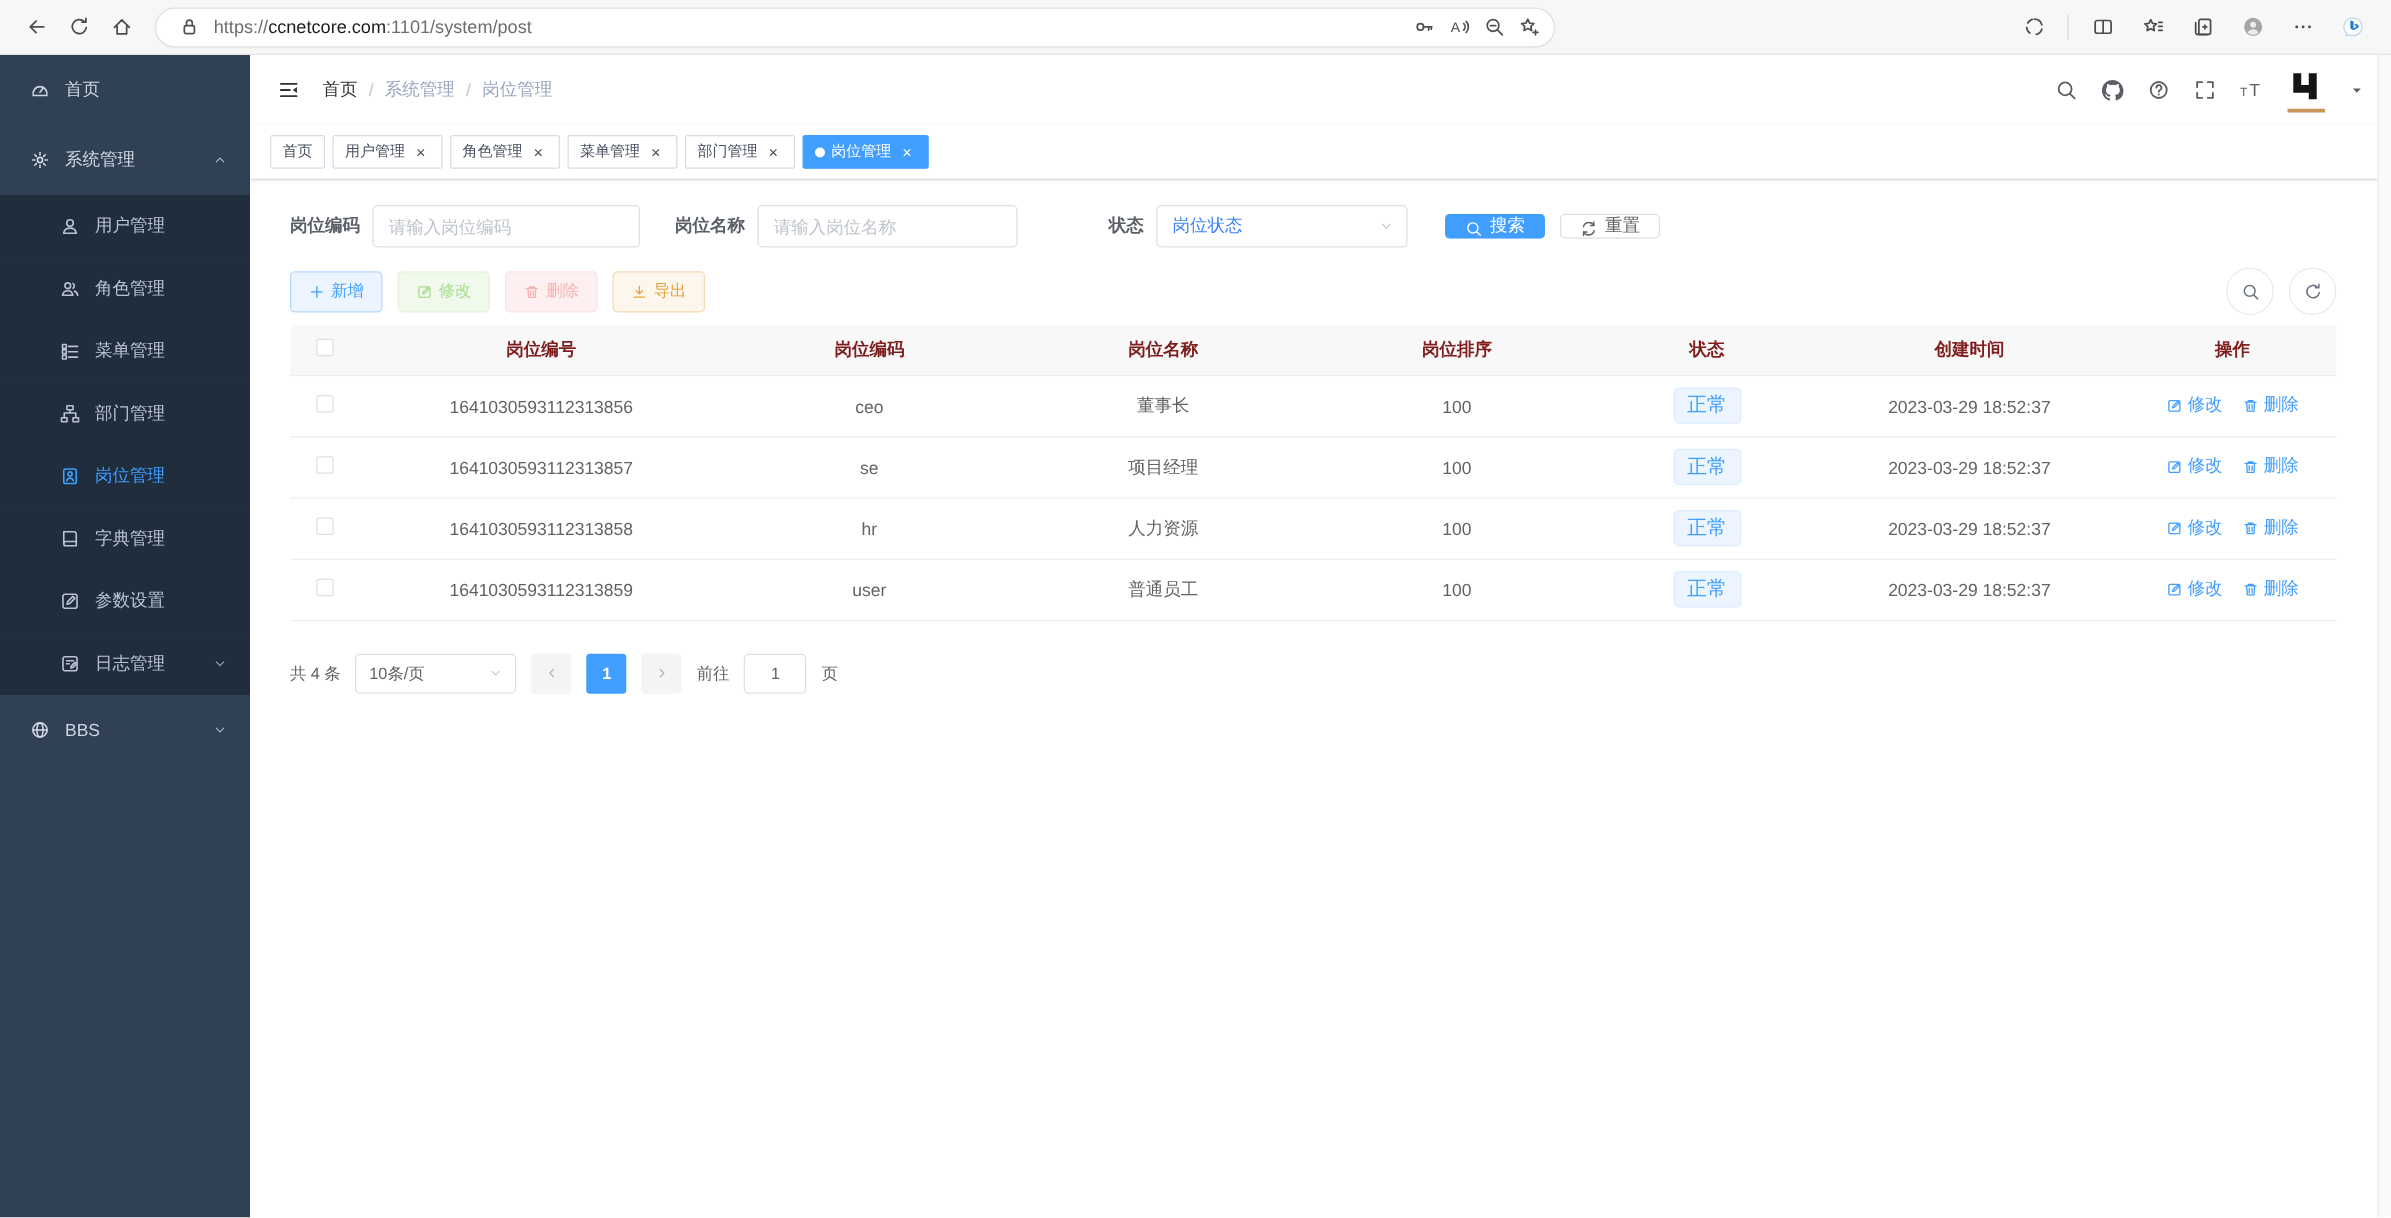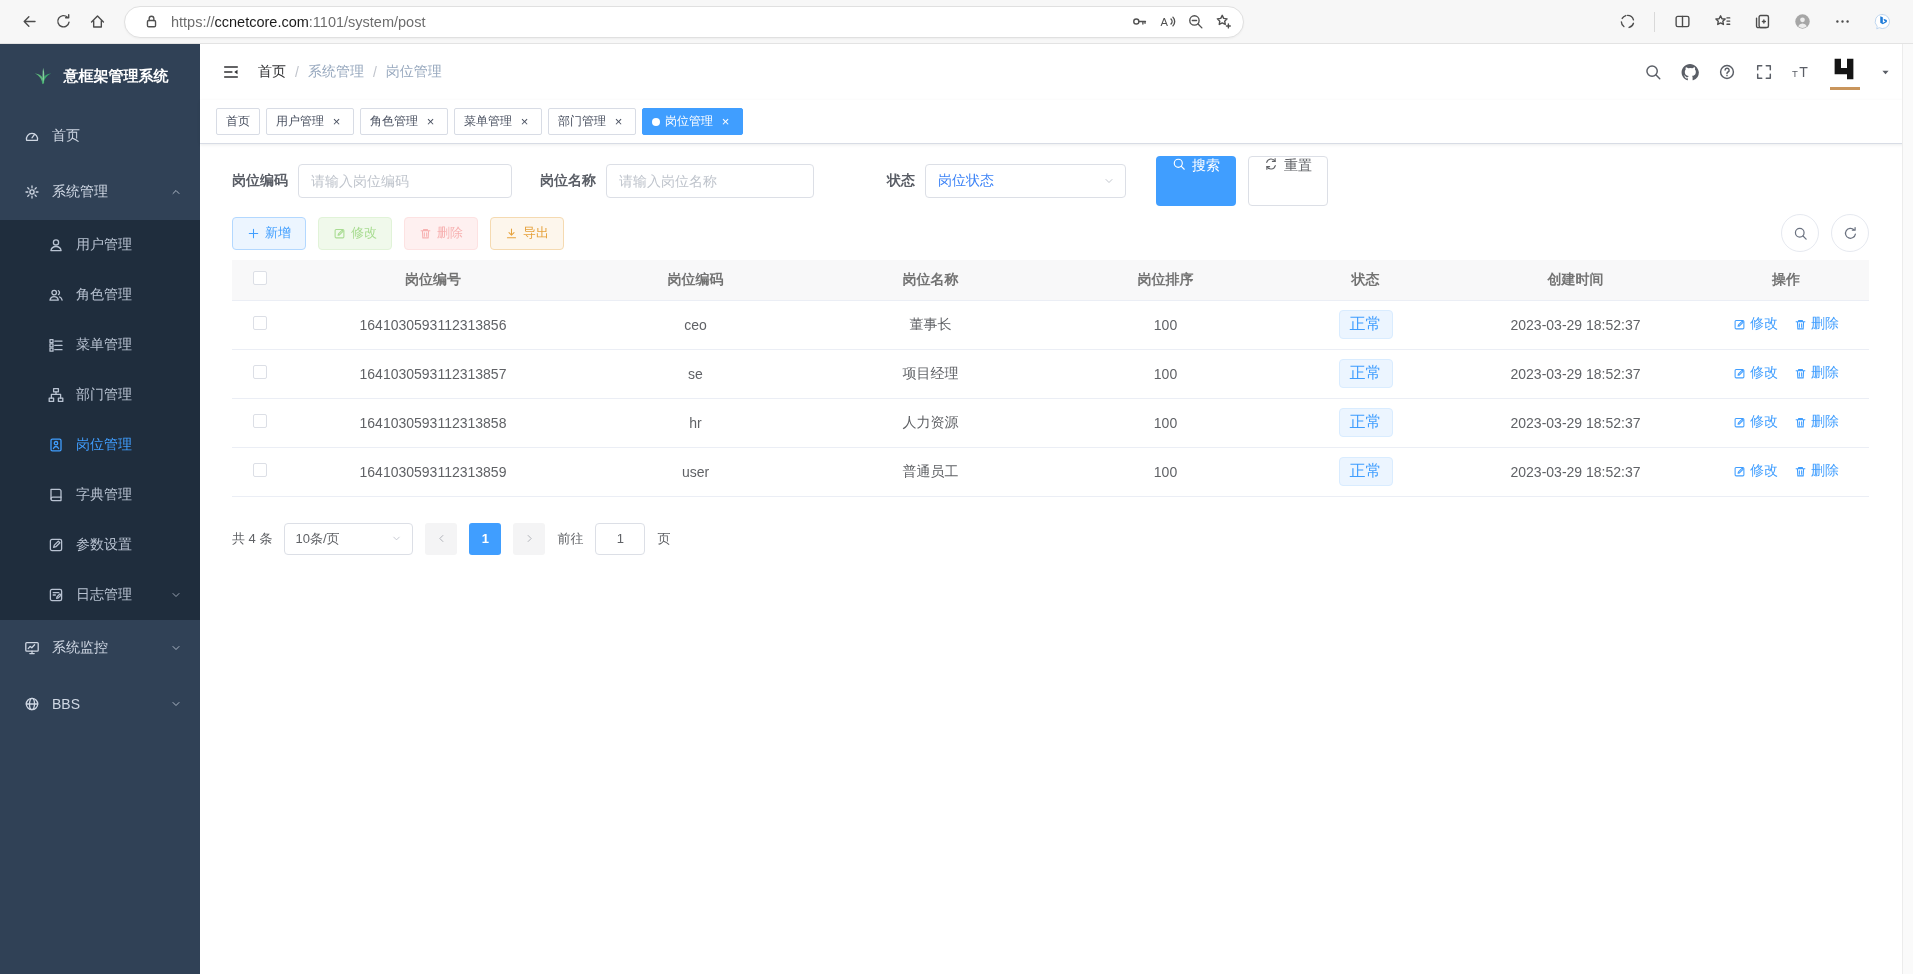--- a/index.html
+++ b/index.html
@@ -70,41 +70,41 @@
   .filter-row { display:flex; align-items:center; height:34px; margin-top:14px; }
   .f-label { font-weight:bold; color:#5a5e66; font-size:14px; margin-right:10px; white-space:nowrap; }
   .f-input { width:214px; height:34px; border:1px solid #dcdfe6; border-radius:4px; padding:0 12px;
              font-size:14px; color:#606266; outline:none; font-family:inherit; }
   .f-input::placeholder { color:#bfc4cc; }
   .f-select { width:201px; height:34px; border:1px solid #dcdfe6; border-radius:4px; padding:0 10px 0 12px;
               display:flex; align-items:center; justify-content:space-between; color:#3b82f6;
               font-size:14px; cursor:pointer; background:#fff; }
   .f-select .ico { width:12px; height:12px; color:#c0c4cc; }
   .ml-a { margin-left:28px; } .ml-b { margin-left:73px; } .ml-c { margin-left:30px; } .ml-d { margin-left:12px; }
-  .btn { height:50px; border-radius:4px; padding:0 15px; font-size:14px; display:inline-flex;
-         align-items:flex-start; gap:6px; border:1px solid transparent; cursor:pointer; font-family:Liberation Mono, monospace; }
+  .btn { height:20px; border-radius:4px; padding:0 15px; font-size:14px; display:inline-flex;
+         align-items:flex-end; gap:6px; border:1px solid transparent; cursor:pointer; font-family:Liberation Mono, monospace; }
   .btn .ico { width:14px; height:14px; }
   .btn-search { background:var(--accent,#409eff); color:#fff; }
   .btn-reset { background:#fff; border-color:#dcdfe6; color:#606266; }
 
   .toolbar { display:flex; align-items:center; margin-top:16px; }
   .tbtn { height:33px; padding:0 14px; border-radius:4px; font-size:13px; display:inline-flex;
           align-items:center; gap:5px; border:1px solid; margin-right:12px; cursor:pointer; font-family:inherit; }
   .tbtn .ico { width:13px; height:13px; }
   .tbtn.primary { background:#ecf5ff; border-color:#b3d8ff; color:var(--accent,#409eff); }
   .tbtn.success { background:#f0f9eb; border-color:#e1f3d8; color:#a8dc91; }
   .tbtn.danger  { background:#fef0f0; border-color:#fde2e2; color:#f7b1b1; }
   .tbtn.warning { background:#fdf6ec; border-color:#f5dab1; color:var(--btn-warning,#e6a23c); }
   .tool-right { margin-left:auto; display:flex; gap:12px; }
   .circle-btn { width:38px; height:38px; border-radius:50%; border:1px solid #e6e9f0; background:#fff;
                 display:flex; align-items:center; justify-content:center; color:#6b7280; cursor:pointer; }
   .circle-btn .ico { width:15px; height:15px; }
 
   table { width:100%; border-collapse:collapse; margin-top:8px; font-size:14px; color:#606266; table-layout:fixed; }
-  thead th { background:var(--table-header-bg,#f8f8f9); color:#737373; font-weight:bold; height:40px;
+  thead th { background:var(--table-header-bg,#f8f8f9); color:#7f1d1d; font-weight:bold; height:40px;
              text-align:center; border-bottom:1px solid var(--table-border,#ebeef5); }
   tbody td { height:49px; text-align:center; border-bottom:1px solid var(--table-border,#ebeef5); }
   .checkbox { width:14px; height:14px; border:1px solid #dcdfe6; border-radius:2px; background:#fff;
               display:inline-block; cursor:pointer; }
   .badge { display:inline-block; padding:3px 10px; font-size:16px; color:var(--accent,#409eff);
            background:var(--badge-primary-bg,#ecf5ff); border:1px solid var(--badge-primary-border,#d9ecff);
            border-radius:4px; }
   .op-link { color:var(--accent,#409eff); display:inline-flex; align-items:center; gap:4px;
              margin:0 8px; cursor:pointer; }
   .op-link .ico { width:13px; height:13px; }
@@ -233,32 +233,20 @@
             <path d="M8 1.4a6.6 6.6 0 1 1-3.1 12.4L2.6 15l.4-2.4A6.6 6.6 0 0 1 8 1.4z" fill="none" stroke="#bcd4ee" stroke-width=".9"></path>
             <path d="M5.9 3l2.4.9v5.4l2.5-1.5-1.2-.6-.7-1.8 3.2 1.1v1.9l-3.8 2.2-2.4-1.4z" fill="#1d7bd9"></path>
           </g>
         </svg>
       </span>
     </div>
 </div>
 
 <div class="app">
   <aside class="sidebar">
-    <div class="logo-row">
-      <span>
-          <svg class="ico" viewBox="0 0 16 16" fill="none" stroke="currentColor" stroke-width="1.3" stroke-linecap="round" stroke-linejoin="round" xmlns="http://www.w3.org/2000/svg">
-            <g stroke="none">
-              <path d="M7.7 14C7.2 10.3 5.4 7.6 2 6.2c4 .1 6.3 2.5 6.9 6.4z" fill="#5cb87a"></path>
-              <path d="M8.3 14c.5-3.7 2.3-6.4 5.7-7.8-4 .1-6.3 2.5-6.9 6.4z" fill="#39a46a"></path>
-              <path d="M8 13.6c-.5-4.2-.4-8 .1-11.6 1.1 3.6 1.2 7.4-.1 11.6z" fill="#83cf9c"></path>
-            </g>
-          </svg>
-        </span>
-      <span>意框架管理系统</span>
-    </div>
     <nav id="side-menu">
         <div class="menu-item level1">
           <span class="mi-icon">
             <svg class="ico" viewBox="0 0 16 16" fill="none" stroke="currentColor" stroke-width="1.3" stroke-linecap="round" stroke-linejoin="round" xmlns="http://www.w3.org/2000/svg">
               <path d="M2.6 12.4a5.6 5.6 0 1 1 10.8 0z"></path>
               <path d="M8 9.8l2.4-3.2"></path>
             </svg>
           </span>
           <span class="mi-label">首页</span>
         </div>
@@ -349,35 +337,20 @@
         </div>
         <div class="menu-item level2">
           <span class="mi-icon">
             <svg class="ico" viewBox="0 0 16 16" fill="none" stroke="currentColor" stroke-width="1.3" stroke-linecap="round" stroke-linejoin="round" xmlns="http://www.w3.org/2000/svg">
               <rect x="2.4" y="2.4" width="11.2" height="11.2" rx="1.6"></rect>
               <path d="M5.2 5.6h5.6M5.2 8h2.2"></path>
               <path d="M8.6 11.4l.5-1.7 2.8-2.8 1.2 1.2-2.8 2.8-1.7.5z"></path>
             </svg>
           </span>
           <span class="mi-label">日志管理</span>
-          <span class="chev">
-            <svg class="ico" viewBox="0 0 16 16" fill="none" stroke="currentColor" stroke-width="1.3" stroke-linecap="round" stroke-linejoin="round" xmlns="http://www.w3.org/2000/svg">
-              <path d="M4 6l4 4 4-4"></path>
-            </svg>
-          </span>
-        </div>
-        <div class="menu-item level1">
-          <span class="mi-icon">
-            <svg class="ico" viewBox="0 0 16 16" fill="none" stroke="currentColor" stroke-width="1.3" stroke-linecap="round" stroke-linejoin="round" xmlns="http://www.w3.org/2000/svg">
-              <rect x="1.8" y="2.6" width="12.4" height="8.6" rx="1"></rect>
-              <path d="M5.8 13.6h4.4M8 11.2v2.4"></path>
-              <path d="M4.2 8.6l2-2.2 1.6 1.4 2.8-3"></path>
-            </svg>
-          </span>
-          <span class="mi-label">系统监控</span>
           <span class="chev">
             <svg class="ico" viewBox="0 0 16 16" fill="none" stroke="currentColor" stroke-width="1.3" stroke-linecap="round" stroke-linejoin="round" xmlns="http://www.w3.org/2000/svg">
               <path d="M4 6l4 4 4-4"></path>
             </svg>
           </span>
         </div>
         <div class="menu-item level1">
           <span class="mi-icon">
             <svg class="ico" viewBox="0 0 16 16" fill="none" stroke="currentColor" stroke-width="1.3" stroke-linecap="round" stroke-linejoin="round" xmlns="http://www.w3.org/2000/svg">
               <circle cx="8" cy="8" r="5.7"></circle>

